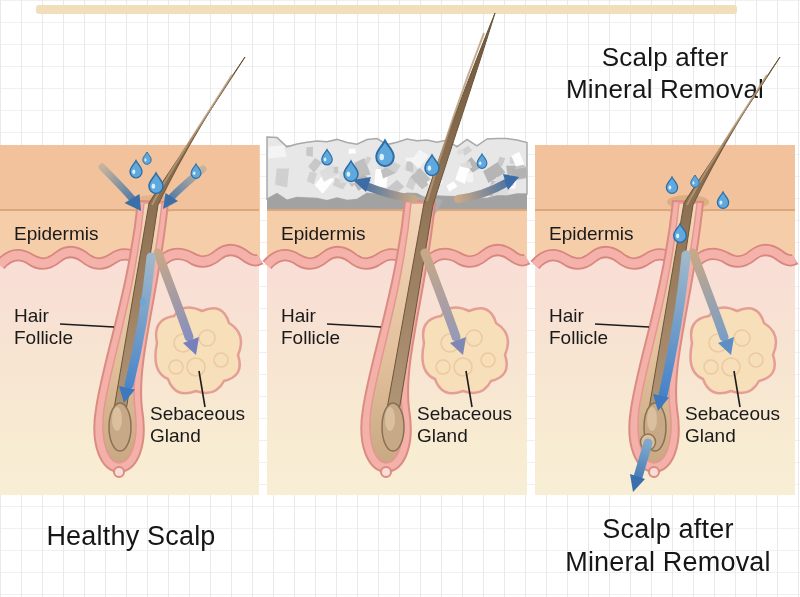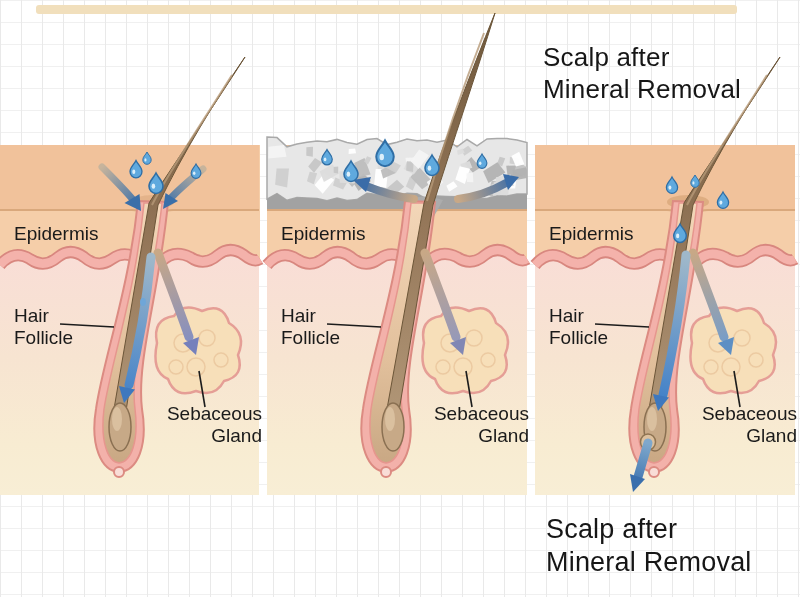--- a/index.html
+++ b/index.html
@@ -5,40 +5,41 @@
   html,body{margin:0;padding:0;background:#fff;font-family:"Liberation Sans",sans-serif;}
   .canvas{
     position:relative;width:800px;height:597px;overflow:hidden;background:#fff;
     background-image:
       linear-gradient(to right,#e9e9e9 1px,transparent 1px),
       linear-gradient(to bottom,#f0f0f0 1px,transparent 1px);
     background-size:21px 22px;
   }
   .top-strip{position:absolute;left:36px;top:5px;width:701px;height:9px;border-radius:3px;}
   .fig-title{
-    position:absolute;color:#161616;white-space:pre-line;
+    position:absolute;color:#161616;text-align:center;white-space:pre-line;
     line-height:1.22;letter-spacing:0.2px;
   }
   #t-tr{left:543px;top:42px;width:244px;font-size:26px;}
   #t-bl{left:8px;top:520px;width:246px;font-size:27px;}
   #t-br{left:546px;top:513px;width:244px;font-size:27px;}
   .panel{position:absolute;top:145px;height:294px;}
   .panel svg{position:absolute;left:0;top:-145px;overflow:visible;display:block;}
   .lbl{
     position:absolute;font-size:19px;line-height:1.18;color:#1a1a1a;white-space:pre-line;
   }
-  .lbl-c{text-align:right;}
+  .lbl-c{text-align:left;}
 </style>
 </head>
 <body>
 
 <div class="canvas">
   <div class="top-strip" style="background: rgb(241, 223, 188);"></div>
   <div class="fig-title" id="t-tr">Scalp after
 Mineral Removal</div>
+  <div class="fig-title" id="t-bl">Healthy Scalp</div>
   <div class="fig-title" id="t-br">Scalp after
 Mineral Removal</div>
   <div id="panels">
       <div class="panel" style="left: 0px; width: 259px;">
         <svg width="259" height="495" viewBox="0 -145 259 495">
           <defs>
             <linearGradient id="dg0" gradientUnits="userSpaceOnUse" x1="0" y1="100" x2="0" y2="350">
     <stop offset="0" stop-color="#F9DDD7"></stop>
               <stop offset="0.45" stop-color="#F7E4D1"></stop>
     <stop offset="0.8" stop-color="#F8ECD2"></stop>

